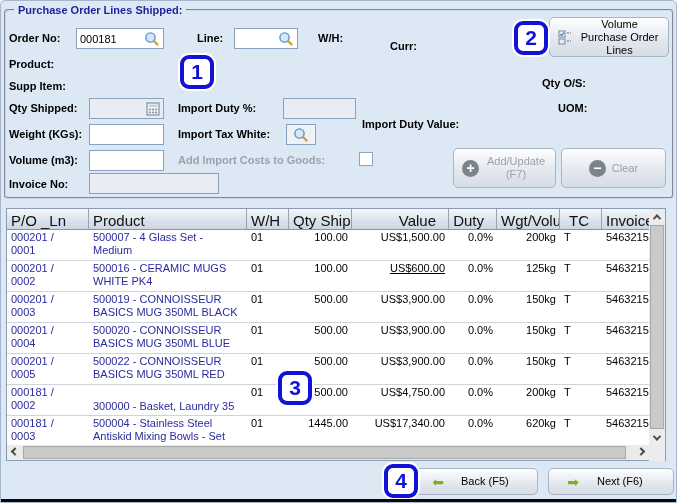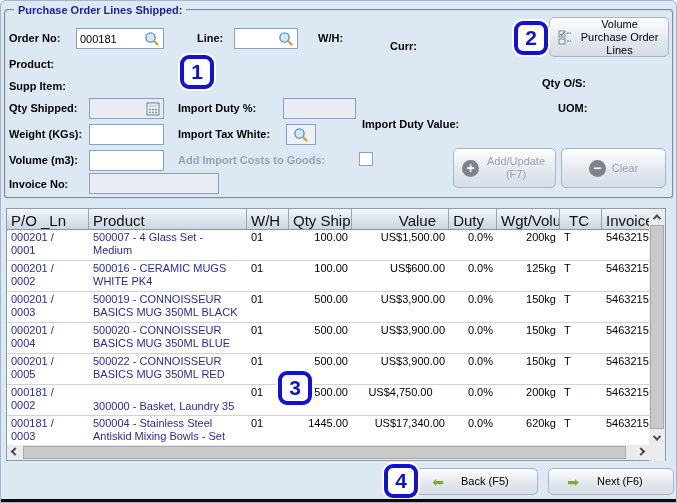--- a/index.html
+++ b/index.html
@@ -202,21 +202,21 @@
           <div class="td" style="width: 63px; text-align: right;">200kg</div>
           <div class="td" style="width: 42px; text-align: left;">T</div>
           <div class="td" style="width: 48px; text-align: left;">54632155</div>
         </div>
         <div class="tr">
           <div class="td blue pre" style="width: 82px; text-align: left;">000201 /
 0002</div>
           <div class="td blue" style="width: 158px; text-align: left;">500016 - CERAMIC MUGS WHITE PK4</div>
           <div class="td" style="width: 42px; text-align: left;">01</div>
           <div class="td" style="width: 63px; text-align: right;">100.00</div>
-          <div class="td" style="width: 97px; text-align: right;">US$600.00</div>
+          <div class="td" style="width: 97px; text-align: right; text-decoration: underline;">US$600.00</div>
           <div class="td" style="width: 48px; text-align: right;">0.0%</div>
           <div class="td" style="width: 63px; text-align: right;">125kg</div>
           <div class="td" style="width: 42px; text-align: left;">T</div>
           <div class="td" style="width: 48px; text-align: left;">54632155</div>
         </div>
         <div class="tr">
           <div class="td blue pre" style="width: 82px; text-align: left;">000201 /
 0003</div>
           <div class="td blue" style="width: 158px; text-align: left;">500019 - CONNOISSEUR BASICS MUG 350ML BLACK</div>
           <div class="td" style="width: 42px; text-align: left;">01</div>
@@ -250,21 +250,21 @@
           <div class="td" style="width: 63px; text-align: right;">150kg</div>
           <div class="td" style="width: 42px; text-align: left;">T</div>
           <div class="td" style="width: 48px; text-align: left;">54632155</div>
         </div>
         <div class="tr">
           <div class="td blue pre" style="width: 82px; text-align: left;">000181 /
 0002</div>
           <div class="td blue" style="width: 158px; text-align: left; margin-top: 14px;">300000 - Basket, Laundry 35 Litre - White</div>
           <div class="td" style="width: 42px; text-align: left;">01</div>
           <div class="td" style="width: 63px; text-align: right;">500.00</div>
-          <div class="td" style="width: 97px; text-align: center;">US$4,750.00</div>
+          <div class="td" style="width: 97px; text-align: right;">US$4,750.00</div>
           <div class="td" style="width: 48px; text-align: right;">0.0%</div>
           <div class="td" style="width: 63px; text-align: right;">200kg</div>
           <div class="td" style="width: 42px; text-align: left;">T</div>
           <div class="td" style="width: 48px; text-align: left;">54632155</div>
         </div>
         <div class="tr">
           <div class="td blue pre" style="width: 82px; text-align: left;">000181 /
 0003</div>
           <div class="td blue" style="width: 158px; text-align: left;">500004 - Stainless Steel Antiskid Mixing Bowls - Set</div>
           <div class="td" style="width: 42px; text-align: left;">01</div>

